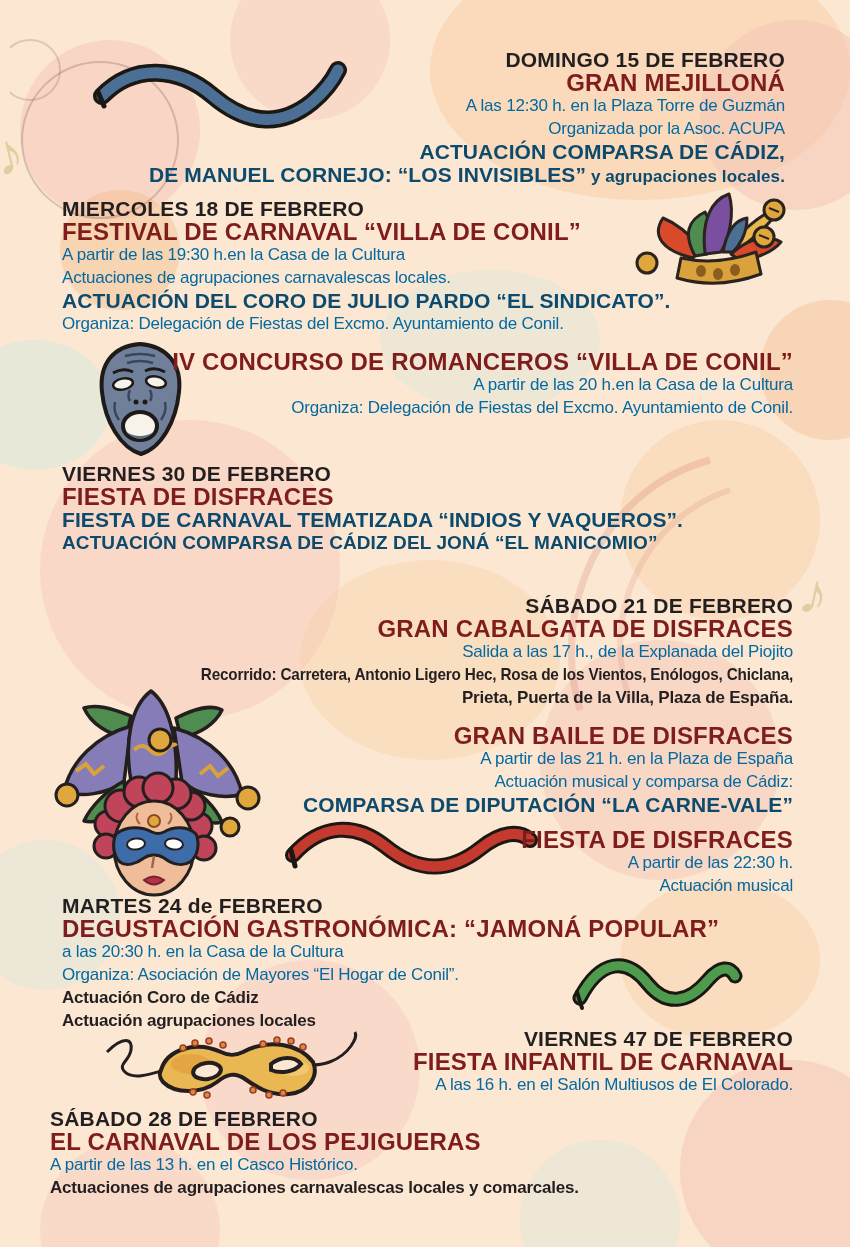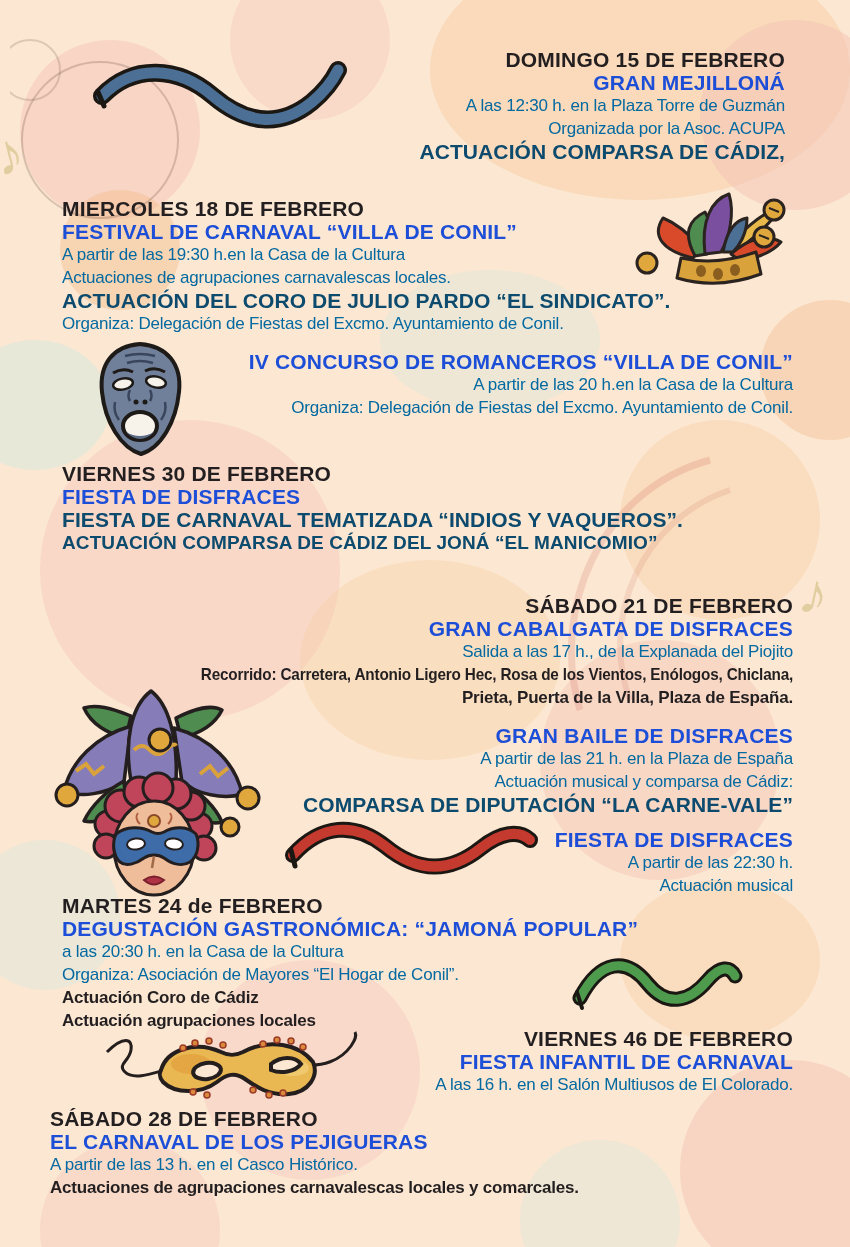--- a/index.html
+++ b/index.html
@@ -4,21 +4,21 @@
 <style>
   html,body{margin:0;padding:0;}
   .poster{position:relative;width:850px;height:1247px;background:#FCE7D2;overflow:hidden;
           font-family:"Liberation Sans",sans-serif;color:#231F20;}
   .blob{position:absolute;border-radius:50%;pointer-events:none;}
   .art{position:absolute;}
   .blk{position:absolute;}
   .blk.right{text-align:right;}
   .ln{line-height:23px;white-space:nowrap;}
   .date{font-size:21px;font-weight:bold;color:#231F20;letter-spacing:.2px;}
-  .title{font-size:21px;font-weight:bold;color:#1d4ed8;letter-spacing:.2px;}
+  .title{font-size:24px;font-weight:bold;color:#7f1d1d;letter-spacing:.2px;}
   .red{font-size:21px;font-weight:bold;color:#0c4a6e;letter-spacing:.1px;}
   .red-mid{font-size:19px;}
   .red-sm{font-size:17px;}
   .body{font-size:17px;letter-spacing:-0.2px;color:#0369a1;}
   .body-b{font-size:17px;font-weight:bold;color:#231F20;letter-spacing:-0.2px;}
   .fitR{transform:scaleX(.9);transform-origin:right center;}
   .note{position:absolute;font-size:58px;color:rgba(176,160,70,.35);transform:rotate(-14deg);}
 </style>
 </head>
 <body>
@@ -171,20 +171,21 @@
         <circle cx="180" cy="69" r="3"></circle>
     </g>
   </svg>
 
   <div class="blk right" style="top:48px;right:65px;">
     <div class="ln date">DOMINGO 15 DE FEBRERO</div>
     <div class="ln title">GRAN MEJILLONÁ</div>
     <div class="ln body">A las 12:30 h. en la Plaza Torre de Guzmán</div>
     <div class="ln body">Organizada por la Asoc. ACUPA</div>
     <div class="ln red">ACTUACIÓN COMPARSA DE CÁDIZ,</div>
+    <div class="ln red"><span>DE MANUEL CORNEJO: “LOS INVISIBLES”</span><span class="red-sm"> y agrupaciones locales.</span></div>
   </div>
 
   <div class="blk" style="top:197px;left:62px;">
     <div class="ln date">MIERCOLES 18 DE FEBRERO</div>
     <div class="ln title">FESTIVAL DE CARNAVAL “VILLA DE CONIL”</div>
     <div class="ln body">A partir de las 19:30 h.en la Casa de la Cultura</div>
     <div class="ln body">Actuaciones de agrupaciones carnavalescas locales.</div>
     <div class="ln red">ACTUACIÓN DEL CORO DE JULIO PARDO “EL SINDICATO”.</div>
     <div class="ln body">Organiza: Delegación de Fiestas del Excmo. Ayuntamiento de Conil.</div>
   </div>
@@ -226,21 +227,21 @@
   <div class="blk" style="top:894px;left:62px;">
     <div class="ln date">MARTES 24 de FEBRERO</div>
     <div class="ln title">DEGUSTACIÓN GASTRONÓMICA: “JAMONÁ POPULAR”</div>
     <div class="ln body">a las 20:30 h. en la Casa de la Cultura</div>
     <div class="ln body">Organiza: Asociación de Mayores “El Hogar de Conil”.</div>
     <div class="ln body-b">Actuación Coro de Cádiz</div>
     <div class="ln body-b">Actuación agrupaciones locales</div>
   </div>
 
   <div class="blk right" style="top:1027px;right:57px;">
-    <div class="ln date">VIERNES 46 DE FEBRERO</div>
+    <div class="ln date">VIERNES 47 DE FEBRERO</div>
     <div class="ln title">FIESTA INFANTIL DE CARNAVAL</div>
     <div class="ln body">A las 16 h. en el Salón Multiusos de El Colorado.</div>
   </div>
 
   <div class="blk" style="top:1107px;left:50px;">
     <div class="ln date">SÁBADO 28 DE FEBRERO</div>
     <div class="ln title">EL CARNAVAL DE LOS PEJIGUERAS</div>
     <div class="ln body">A partir de las 13 h. en el Casco Histórico.</div>
     <div class="ln body-b">Actuaciones de agrupaciones carnavalescas locales y comarcales.</div>
   </div>

